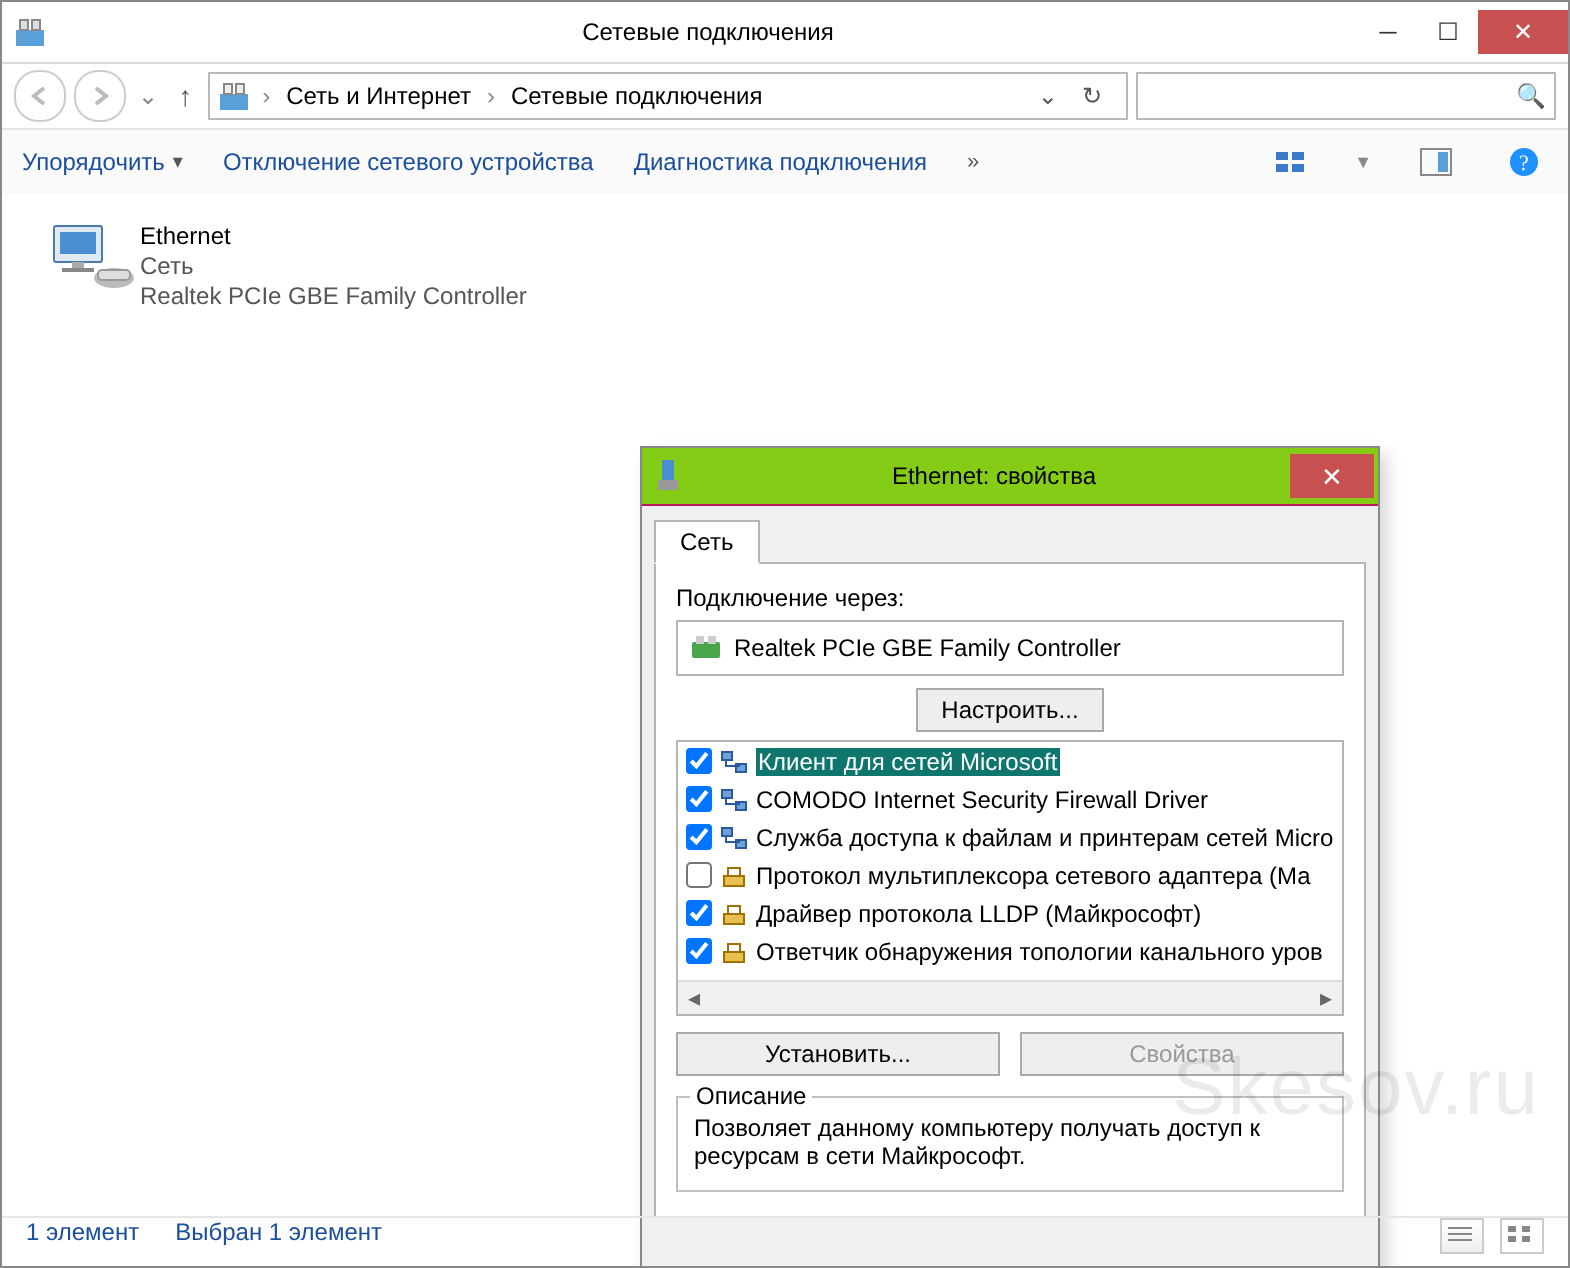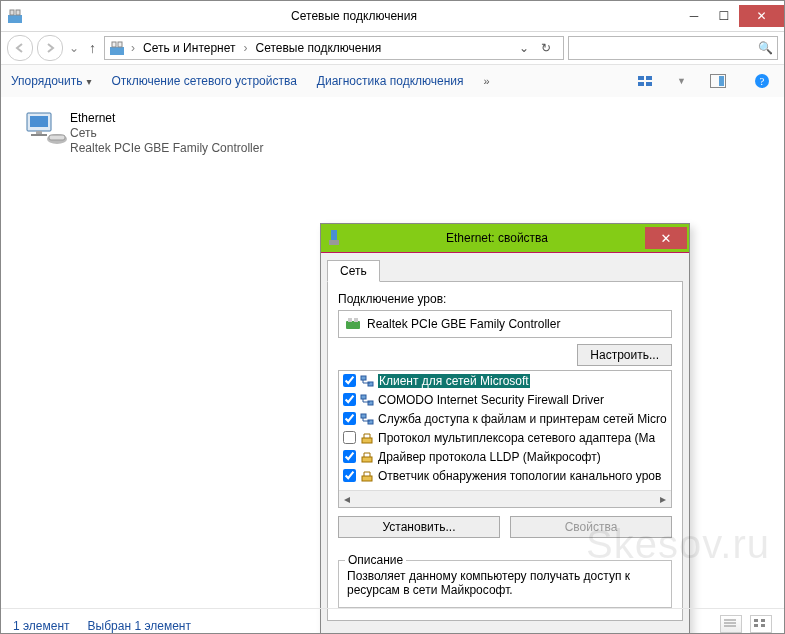--- a/index.html
+++ b/index.html
@@ -27,48 +27,48 @@
   .iconbtn{width:22px;height:20px;border:1px solid transparent;display:flex;align-items:center;justify-content:center;color:#555}
   .iconbtn.help{color:#0066cc}
   
   .content{position:absolute;top:96px;bottom:24px;left:0;right:0;background:#fff}
   .conn-item{position:absolute;left:22px;top:14px;display:flex;gap:1px}
   .conn-icon{width:46px;height:34px}
   .conn-text{line-height:15px}
   .conn-text .name{color:#000}
   .conn-text .sub{color:#555}
   
-  .statusbar{position:absolute;bottom:0;left:0;right:0;height:24px;border-top:1px solid #e6e6e6;display:flex;align-items:flex-end;padding:0 12px;gap:18px;color:#1a4e9e;font-size:12px}
+  .statusbar{position:absolute;bottom:0;left:0;right:0;height:24px;border-top:1px solid #e6e6e6;display:flex;align-items:flex-start;padding:0 12px;gap:18px;color:#1a4e9e;font-size:12px}
   .statusbar .right{margin-left:auto;display:flex;gap:8px;color:#888}
   .viewbtn{width:20px;height:16px;border:1px solid #ccc}
   
   .dialog{position:absolute;left:319px;top:126px;width:370px;height:475px;border:1px solid #888;background:#f0f0f0;box-shadow:4px 4px 8px rgba(0,0,0,.15);box-sizing:border-box}
   .dlg-title{height:28px;background:#84cc16;border-bottom:1px solid #be185d;display:flex;align-items:center}
   .dlg-title .icon{width:16px;height:16px;margin:0 6px}
   .dlg-title .t{flex:1;text-align:center}
   .dlg-close{width:42px;height:22px;background:#c75050;color:#fff;display:flex;align-items:center;justify-content:center;margin-right:2px;font-size:13px}
   .tabstrip{padding:6px 6px 0 6px}
   .tab{display:inline-block;background:#fff;border:1px solid #b5b5b5;border-bottom-color:#fff;padding:3px 12px;font-size:12px;position:relative;top:1px}
   .tabpanel{background:#fff;border:1px solid #b5b5b5;margin:0 6px 0 6px;padding:10px 10px 12px 10px;box-sizing:border-box}
   .lbl{font-size:12px;margin-bottom:4px}
   .adapter{border:1px solid #b5b5b5;height:26px;display:flex;align-items:center;padding:0 6px;gap:6px}
   .btn{border:1px solid #aaa;background:#eee;height:22px;padding:0 12px;font-size:12px;display:inline-flex;align-items:center;justify-content:center}
   .btn.dis{color:#999}
-  .rowr{display:flex;justify-content:flex-end;margin-top:6px}
+  .rowr{display:flex;justify-content:center;margin-top:6px}
   .complist{margin-top:4px;border:1px solid #b5b5b5;height:136px;overflow:hidden;position:relative;background:#fff}
   .comp{display:flex;align-items:center;gap:4px;height:17px;padding:1px 4px;white-space:nowrap;font-size:12px}
   .comp input{margin:0}
   .comp.sel .txt{background:#0f766e;color:#fff;padding:0 1px}
   .cicon{width:14px;height:14px;flex-shrink:0}
   .hscroll{position:absolute;bottom:0;left:0;right:0;height:16px;background:#f0f0f0;border-top:1px solid #ddd;display:flex;align-items:center}
   .hscroll .arr{width:16px;height:16px;display:flex;align-items:center;justify-content:center;color:#666}
   .hscroll .track{flex:1}
   .btnrow{display:flex;gap:10px;margin-top:8px}
   .btnrow .btn{flex:1}
-  .group{border:1px solid #c0c0c0;margin-top:22px;padding:8px 8px 10px 8px;font-size:12px;position:relative;background:#fff}
+  .group{border:1px solid #c0c0c0;margin-top:10px;padding:8px 8px 10px 8px;font-size:12px;position:relative;background:#fff}
   .group .legend{position:absolute;top:-8px;left:6px;background:#fff;padding:0 3px}
   
   .watermark{position:absolute;right:14px;bottom:42px;font-size:40px;color:rgba(0,0,0,.08);font-weight:500;letter-spacing:1px;pointer-events:none}
   svg{display:block}
 </style>
 </head>
 <body>
 
 <div class="window">
 
@@ -177,21 +177,21 @@
               <rect x="2" y="10" width="10" height="5" fill="#999"></rect>
             </svg>
         </span>
         <div class="t">Ethernet: свойства</div>
         <div class="dlg-close">✕</div>
       </div>
       <div class="tabstrip">
         <div class="tab">Сеть</div>
       </div>
       <div class="tabpanel">
-        <div class="lbl">Подключение уров:</div>
+        <div class="lbl">Подключение через:</div>
         <div class="adapter">
           <span>
             <svg width="16" height="14">
                 <rect x="1" y="4" width="14" height="8" rx="1" fill="#4aa54a"></rect>
                 <rect x="3" y="1" width="4" height="4" fill="#ccc"></rect>
                 <rect x="9" y="1" width="4" height="4" fill="#ccc"></rect>
               </svg>
           </span>
           <span>Realtek PCIe GBE Family Controller</span>
         </div>

